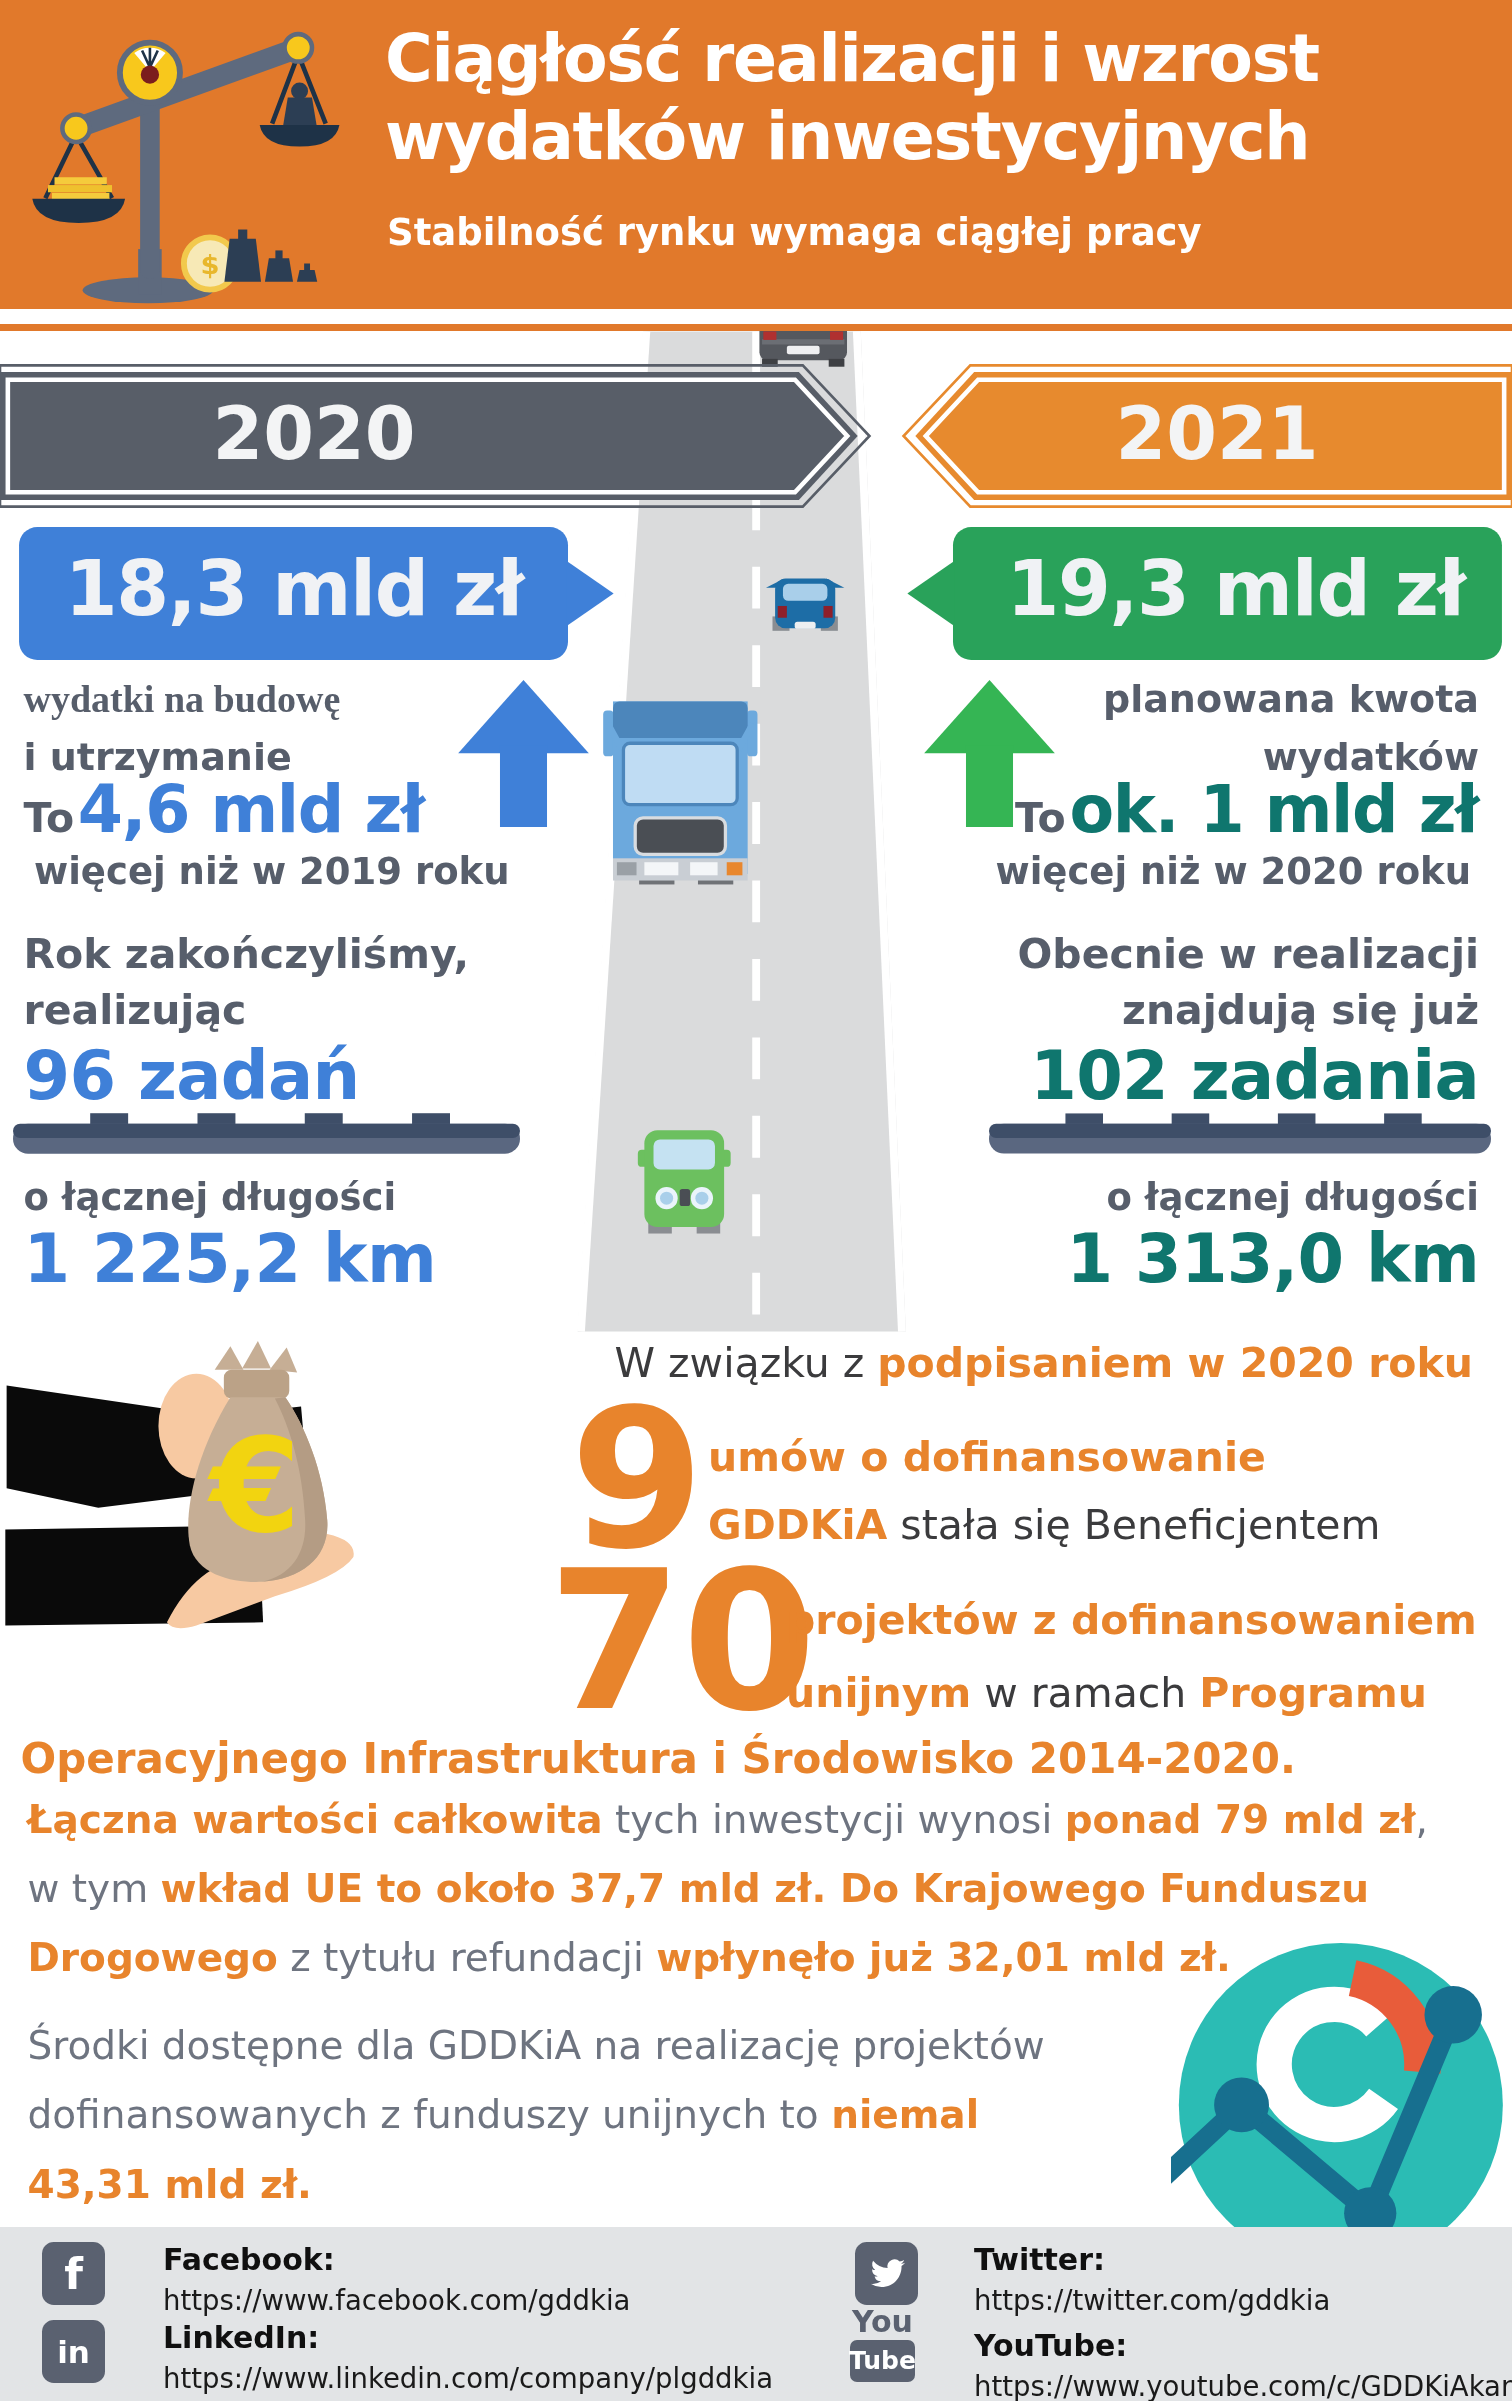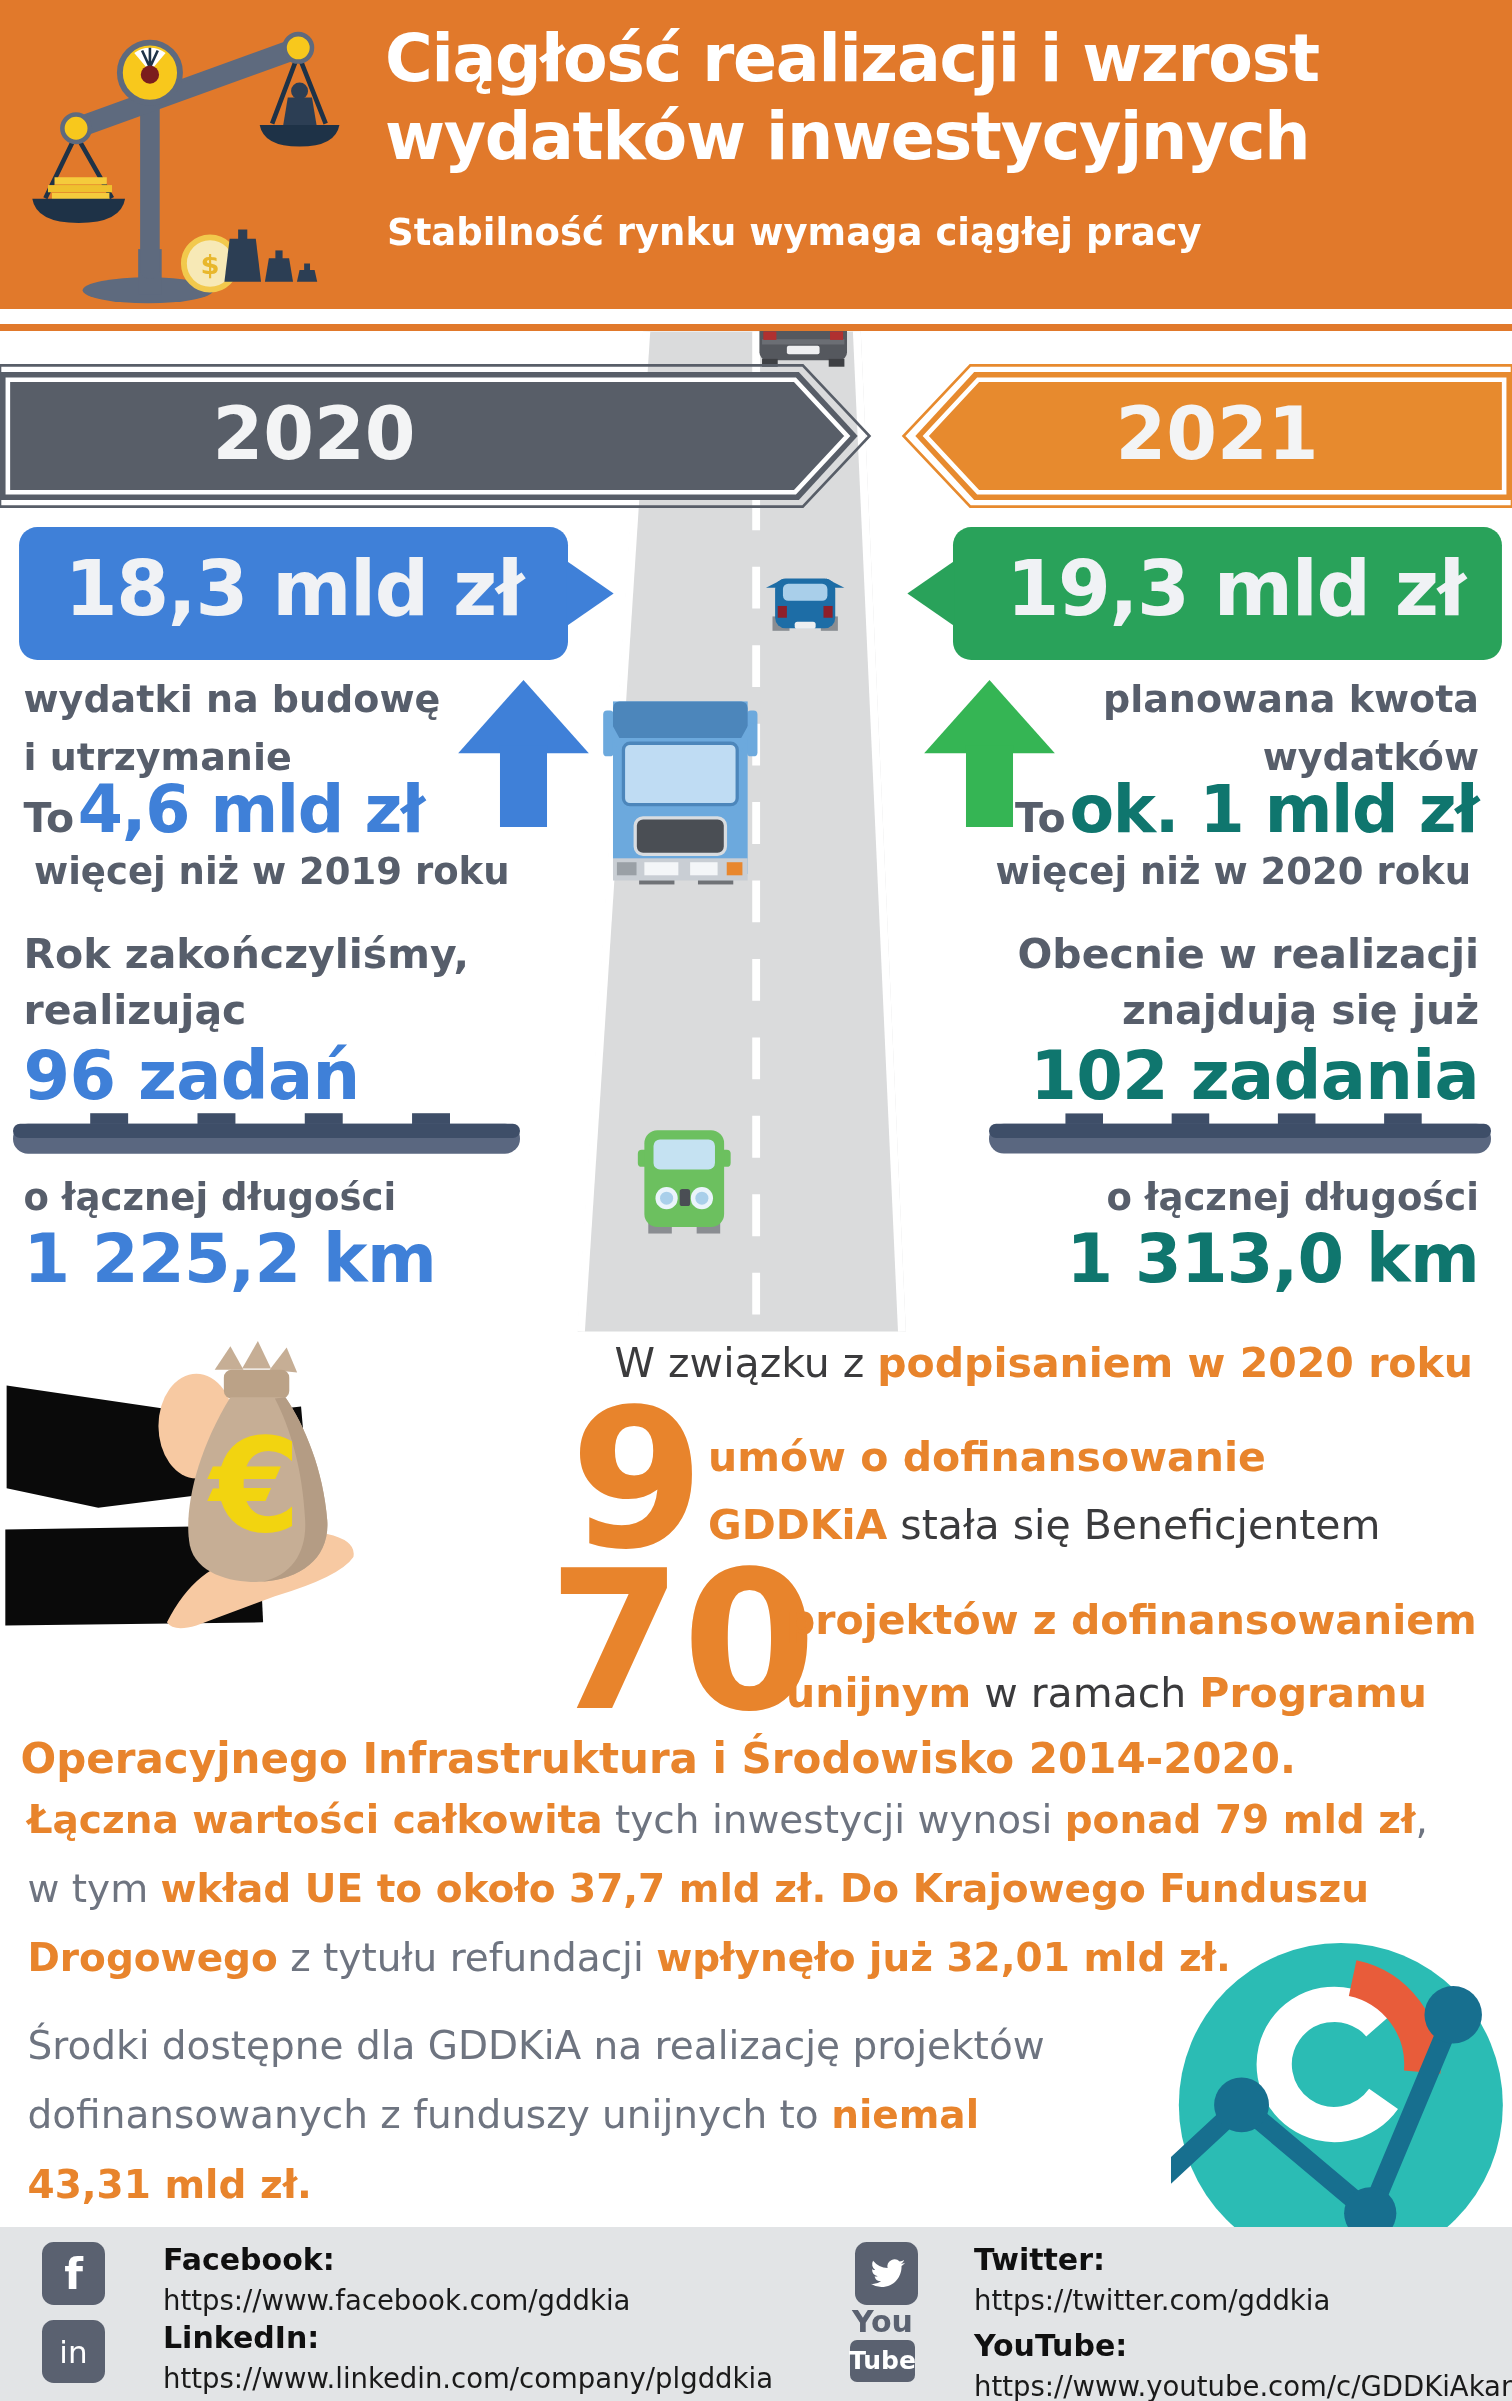--- a/index.html
+++ b/index.html
@@ -29,21 +29,21 @@
   .para-t{color:#6E7480;}
   .orange-t{color:#E8842C;}
   .blue-t{color:#3F80D8;}
   .green-t{color:#0f766e;}
   .dark-t{color:#3B3B3D;}
 
   .desc{font-size:38px;font-weight:bold;line-height:1.0;}
   .l-col{left:23.5px;}
   .r-col{right:33px;text-align:right;}
 
-  .desc1-l{top:680px;} .desc2-l{top:738px;}
+  .desc1-l{top:680px;font-family:Liberation Serif, serif;} .desc2-l{top:738px;}
   .desc1-r{top:680px;} .desc2-r{top:738px;}
 
   .to-row{top:764px;font-weight:bold;margin-top:8px;}
   .to-row .to{font-size:41px;}
   .to-row .delta{font-size:65px;letter-spacing:-1.3px;}
   .to-l{left:23.5px;} .to-r{right:34px;}
 
   .note{top:850px;font-size:37px;font-weight:bold;}
   .note-l{left:34px;} .note-r{right:41px;text-align:right;}
 
@@ -70,21 +70,21 @@
   
   .tp{left:27.5px;font-size:39px;line-height:1.0;}
   .tp1a{top:1800px;} .tp1b{top:1869px;} .tp1c{top:1938px;}
   .tp2a{top:2026px;} .tp2b{top:2095px;} .tp2c{top:2165px;}
 
   
   .footer{left:0;top:2227px;width:1512px;height:174px;background:#E2E4E6;}
   .soc-tile{width:63px;height:63px;border-radius:11.8px;background:#5A6170;color:#fff;
             display:flex;align-items:center;justify-content:center;}
   .fb-tile{left:42px;top:2242px;font-size:43px;font-weight:bold;}
-  .li-tile{left:42px;top:2320px;font-size:31px;font-weight:normal;}
+  .li-tile{left:42px;top:2320px;font-size:31px;font-weight:bold;}
   .tw-tile{left:855px;top:2242px;}
   .soc-label{font-size:30px;font-weight:bold;color:#101010;}
   .soc-url{font-size:27.5px;color:#1A1A1A;}
   .fb-label{left:163px;top:2242px;} .fb-url{left:163px;top:2284px;}
   .li-label{left:163px;top:2320px;} .li-url{left:163px;top:2362px;}
   .tw-label{left:974px;top:2242px;} .tw-url{left:974px;top:2284px;}
   .yt-label{left:974px;top:2328px;} .yt-url{left:974px;top:2370px;}
   .yt-tile{left:850px;top:2307px;width:65px;text-align:center;}
   .yt-you{font-size:30px;font-weight:bold;color:#5A6170;line-height:1.0;}
   .yt-tube{margin-top:2.6px;background:#5A6170;color:#fff;border-radius:7px;height:42px;

